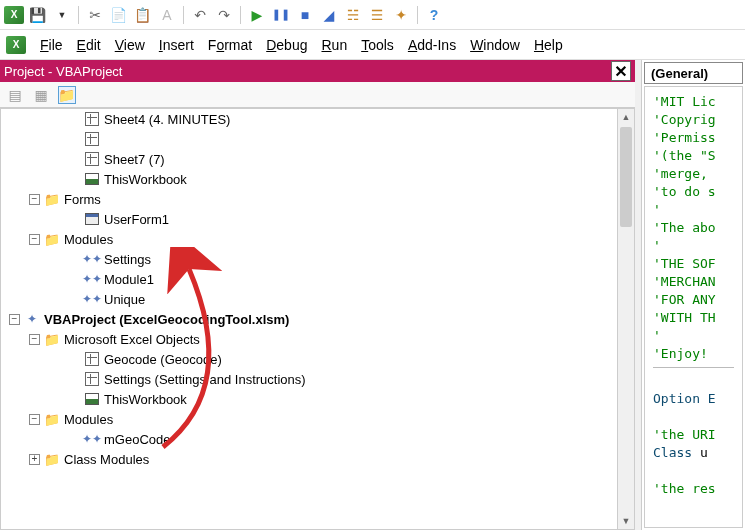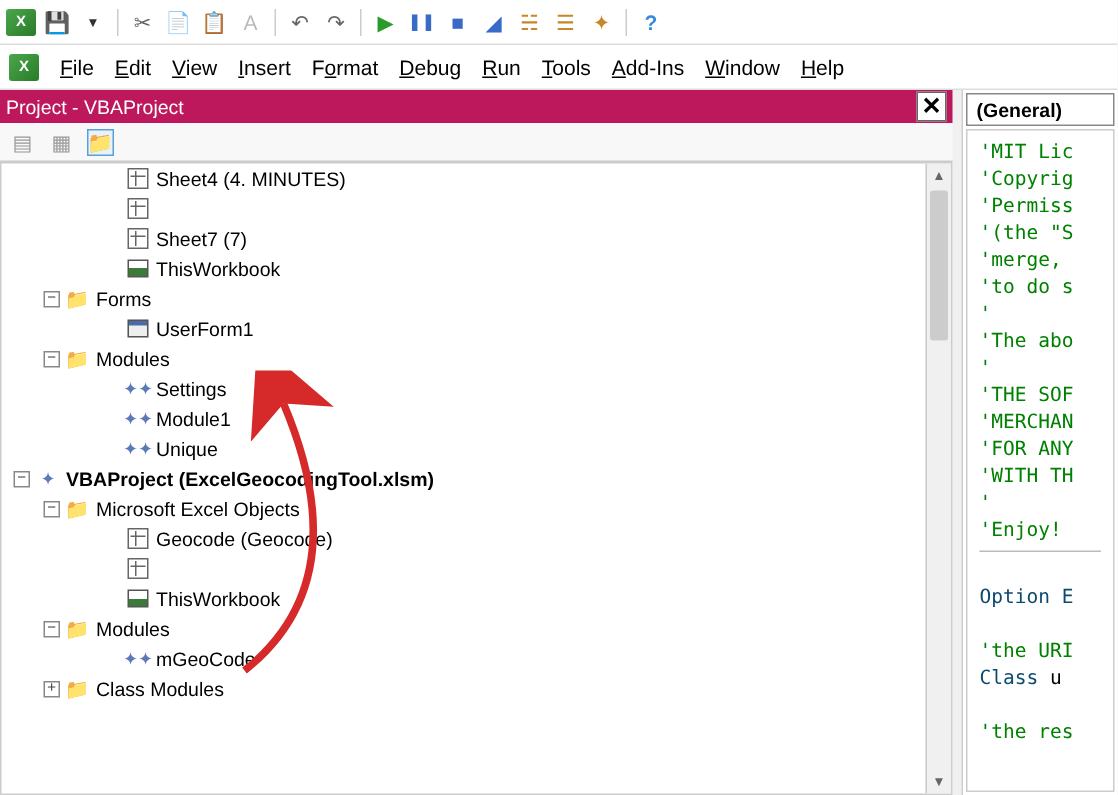--- a/index.html
+++ b/index.html
@@ -406,20 +406,21 @@
             <span class="node-icon">
               <span class="sheet-icon"></span>
             </span>
             <span>Geocode (Geocode)</span>
           </div>
           <div class="tree-node" style="padding-left: 64px;">
             <span class="expander empty"></span>
             <span class="node-icon">
               <span class="sheet-icon"></span>
             </span>
+            <span>Settings (Settings and Instructions)</span>
           </div>
           <div class="tree-node" style="padding-left: 64px;">
             <span class="expander empty"></span>
             <span class="node-icon">
               <span class="wb-icon"></span>
             </span>
             <span>ThisWorkbook</span>
           </div>
           <div class="tree-node" style="padding-left: 24px;">
             <span class="expander">−</span>

